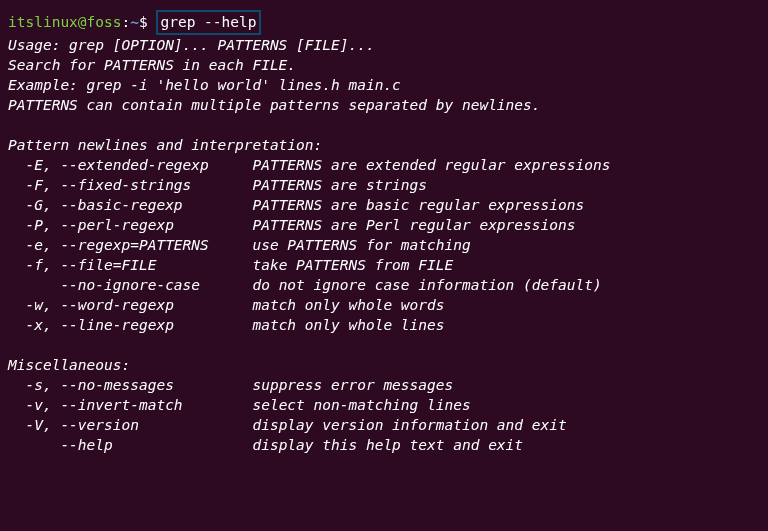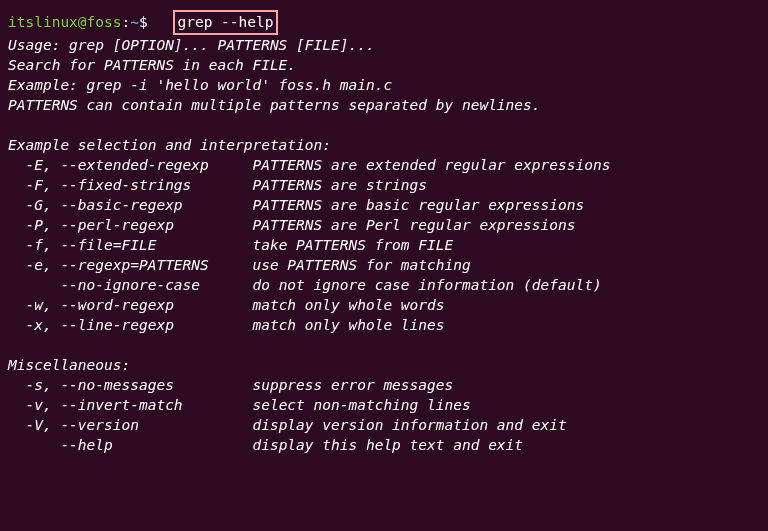--- a/index.html
+++ b/index.html
@@ -25,53 +25,52 @@
       color: #ffffff;
     }
     .path {
       color: #6a98d9;
       font-weight: bold;
     }
     .dollar {
       color: #ffffff;
     }
     .highlight-box {
-      border: 2px solid #fca5a5;
+      border: 2px solid #0c4a6e;
       padding: 0 3px 1px 2px;
       display: inline-block;
-      margin-left: 17px;
     }
     .cmd {
       color: #ffffff;
     }
     .output {
       color: #ffffff;
       white-space: pre;
       font-style: italic;
     }
     .blank { height: 1.38em; }
   </style>
 </head>
 <body>
 
 <div class="prompt-line"><span class="user-host">itslinux@foss</span><span class="colon">:</span><span class="path">~</span><span class="dollar">$ </span><span class="highlight-box"><span class="cmd">grep --help</span></span></div>
 
 <div class="output">Usage: grep [OPTION]... PATTERNS [FILE]...</div>
 <div class="output">Search for PATTERNS in each FILE.</div>
-<div class="output">Example: grep -i 'hello world' foss.h main.c</div>
+<div class="output">Example: grep -i 'hello world' lines.h main.c</div>
 <div class="output">PATTERNS can contain multiple patterns separated by newlines.</div>
 <div class="blank"></div>
-<div class="output">Example selection and interpretation:</div>
+<div class="output">Pattern newlines and interpretation:</div>
 <div id="opts1">
     <div class="output"><span>  -E, --extended-regexp     </span><span>PATTERNS are extended regular expressions</span></div>
     <div class="output"><span>  -F, --fixed-strings       </span><span>PATTERNS are strings</span></div>
     <div class="output"><span>  -G, --basic-regexp        </span><span>PATTERNS are basic regular expressions</span></div>
     <div class="output"><span>  -P, --perl-regexp         </span><span>PATTERNS are Perl regular expressions</span></div>
+    <div class="output"><span>  -e, --regexp=PATTERNS     </span><span>use PATTERNS for matching</span></div>
     <div class="output"><span>  -f, --file=FILE           </span><span>take PATTERNS from FILE</span></div>
-    <div class="output"><span>  -e, --regexp=PATTERNS     </span><span>use PATTERNS for matching</span></div>
     <div class="output"><span>      --no-ignore-case      </span><span>do not ignore case information (default)</span></div>
     <div class="output"><span>  -w, --word-regexp         </span><span>match only whole words</span></div>
     <div class="output"><span>  -x, --line-regexp         </span><span>match only whole lines</span></div>
   </div>
 <div class="blank"></div>
 <div class="output">Miscellaneous:</div>
 <div id="opts2">
     <div class="output"><span>  -s, --no-messages         </span><span>suppress error messages</span></div>
     <div class="output"><span>  -v, --invert-match        </span><span>select non-matching lines</span></div>
     <div class="output"><span>  -V, --version             </span><span>display version information and exit</span></div>

